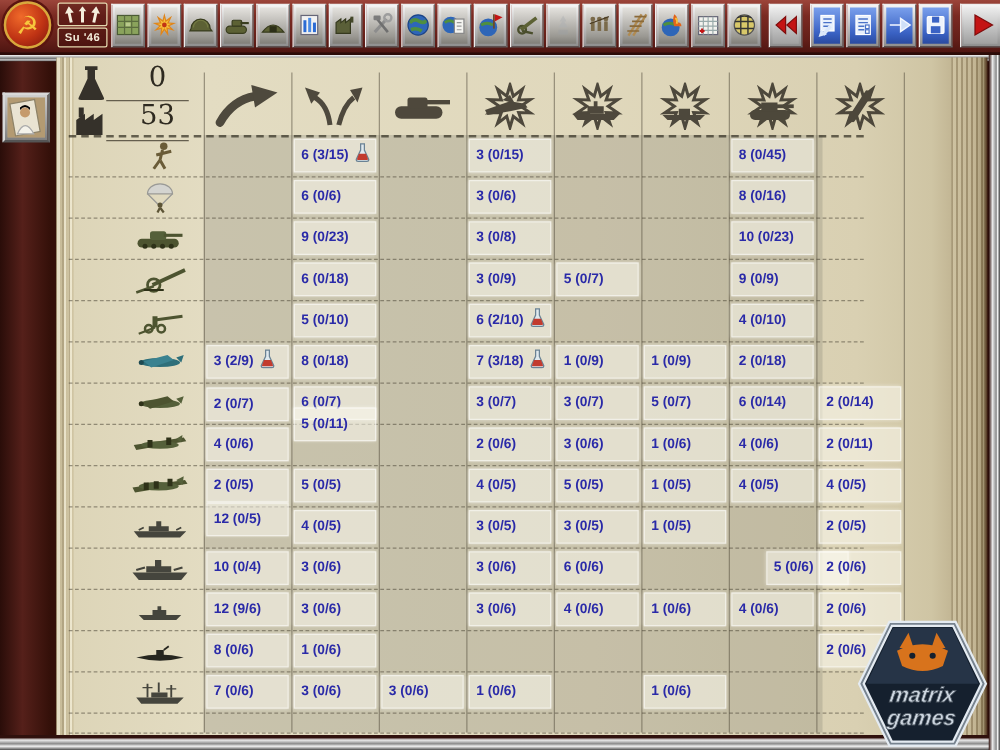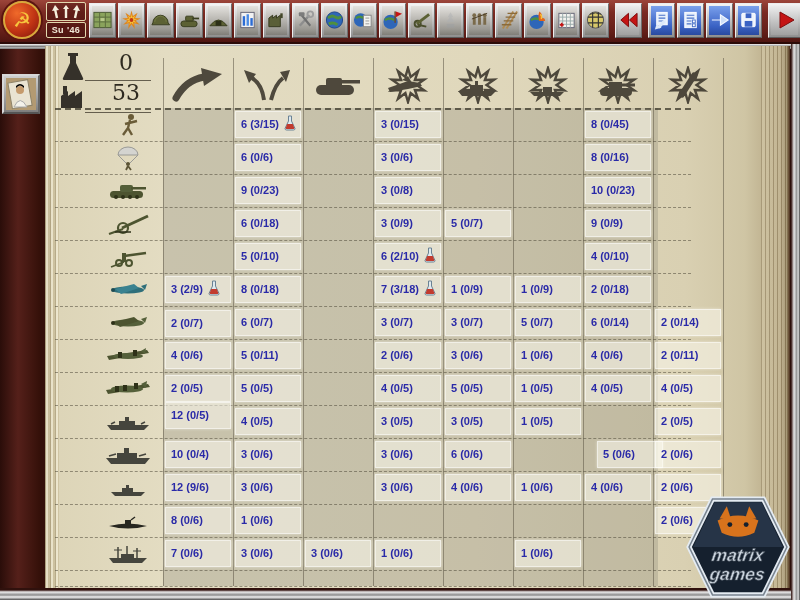--- a/index.html
+++ b/index.html
@@ -499,21 +499,21 @@
       <div class="cellbox" style="left:540px;top:263px"><span>6 (0/14)</span></div>
       <div class="cellbox" style="left:610px;top:263px"><span>2 (0/14)</span></div>
       <div class="unit-icon" style="top:297px"><svg width="54" height="26" viewBox="0 0 54 26">
           <polygon points="6,13 46,7 48,10 8,17" fill="#4d5430"></polygon>
           <ellipse cx="27" cy="13" rx="15" ry="3" fill="#55603a"></ellipse>
           <rect x="17" y="9" width="4" height="6" fill="#2e3118"></rect>
           <rect x="32" y="7" width="4" height="6" fill="#2e3118"></rect>
           <polygon points="40,8 45,5 44,11" fill="#55603a"></polygon>
         </svg></div>
       <div class="cellbox" style="left:120px;top:296px"><span>4 (0/6)</span></div>
-      <div class="cellbox" style="left:190px;top:296px"><span>5 (0/11)</span></div>
+      <div class="cellbox" style="left:190px;top:280px"><span>5 (0/11)</span></div>
       <div class="cellbox" style="left:330px;top:296px"><span>2 (0/6)</span></div>
       <div class="cellbox" style="left:400px;top:296px"><span>3 (0/6)</span></div>
       <div class="cellbox" style="left:470px;top:296px"><span>1 (0/6)</span></div>
       <div class="cellbox" style="left:540px;top:296px"><span>4 (0/6)</span></div>
       <div class="cellbox" style="left:610px;top:296px"><span>2 (0/11)</span></div>
       <div class="unit-icon" style="top:330px"><svg width="54" height="26" viewBox="0 0 54 26">
           <polygon points="5,14 47,8 49,11 7,18" fill="#4d5430"></polygon>
           <ellipse cx="26" cy="13" rx="16" ry="3.4" fill="#55603a"></ellipse>
           <rect x="14" y="10" width="4" height="6" fill="#2e3118"></rect>
           <rect x="22" y="9" width="4" height="6" fill="#2e3118"></rect>
@@ -542,21 +542,21 @@
       <div class="unit-icon" style="top:396px"><svg width="54" height="26" viewBox="0 0 54 26">
           <polygon points="5,16 49,16 44,22 10,22" fill="#45453d"></polygon>
           <rect x="16" y="11" width="20" height="5" fill="#45453d"></rect>
           <rect x="23" y="6" width="5" height="6" fill="#45453d"></rect>
           <path d="M8,14 L15,12 M38,14 L45,12" stroke="#45453d" stroke-width="1.8"></path>
         </svg></div>
       <div class="cellbox" style="left:120px;top:395px"><span>10 (0/4)</span></div>
       <div class="cellbox" style="left:190px;top:395px"><span>3 (0/6)</span></div>
       <div class="cellbox" style="left:330px;top:395px"><span>3 (0/6)</span></div>
       <div class="cellbox" style="left:400px;top:395px"><span>6 (0/6)</span></div>
-      <div class="cellbox" style="left:552px;top:395px"><span>5 (0/6)</span></div>
+      <div class="cellbox" style="left:568px;top:395px"><span>5 (0/6)</span></div>
       <div class="cellbox" style="left:610px;top:395px"><span>2 (0/6)</span></div>
       <div class="unit-icon" style="top:429px"><svg width="54" height="26" viewBox="0 0 54 26">
           <polygon points="10,17 44,17 40,21 14,21" fill="#45453d"></polygon>
           <rect x="21" y="13" width="11" height="4" fill="#45453d"></rect>
           <rect x="25" y="10" width="3" height="4" fill="#45453d"></rect>
         </svg></div>
       <div class="cellbox" style="left:120px;top:428px"><span>12 (9/6)</span></div>
       <div class="cellbox" style="left:190px;top:428px"><span>3 (0/6)</span></div>
       <div class="cellbox" style="left:330px;top:428px"><span>3 (0/6)</span></div>
       <div class="cellbox" style="left:400px;top:428px"><span>4 (0/6)</span></div>

